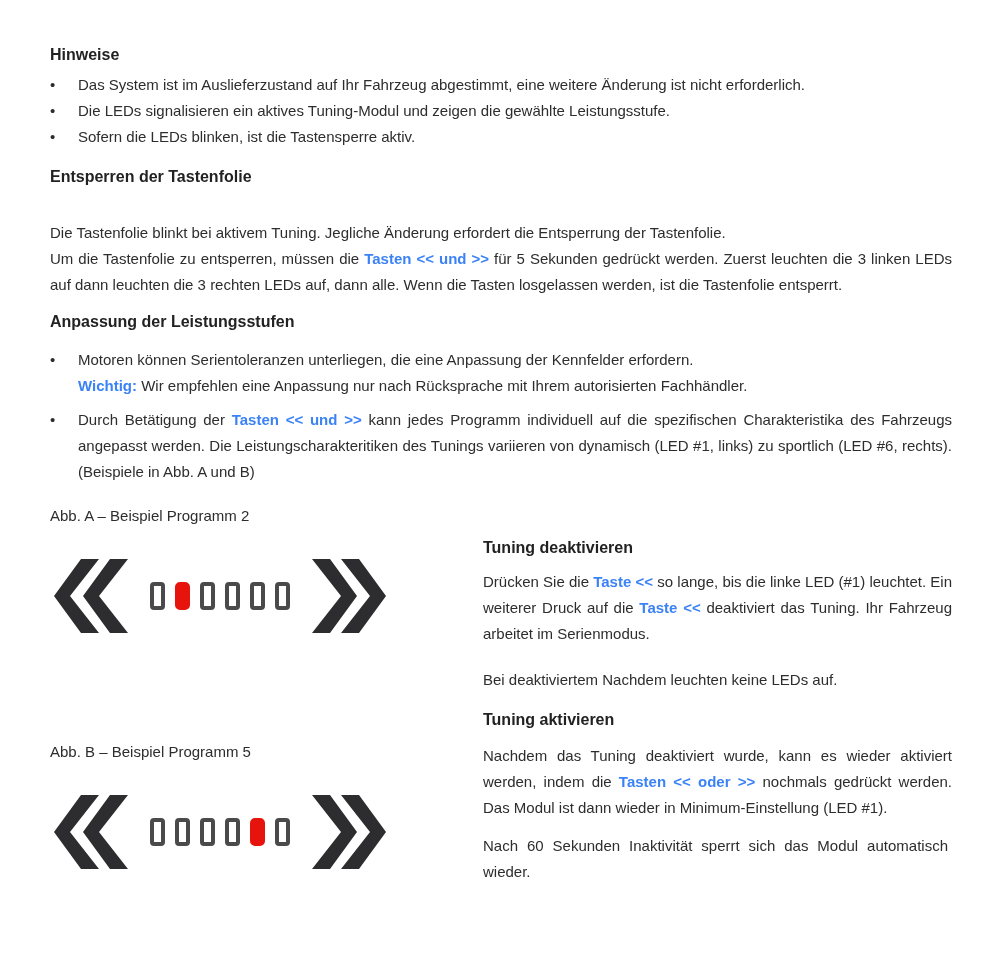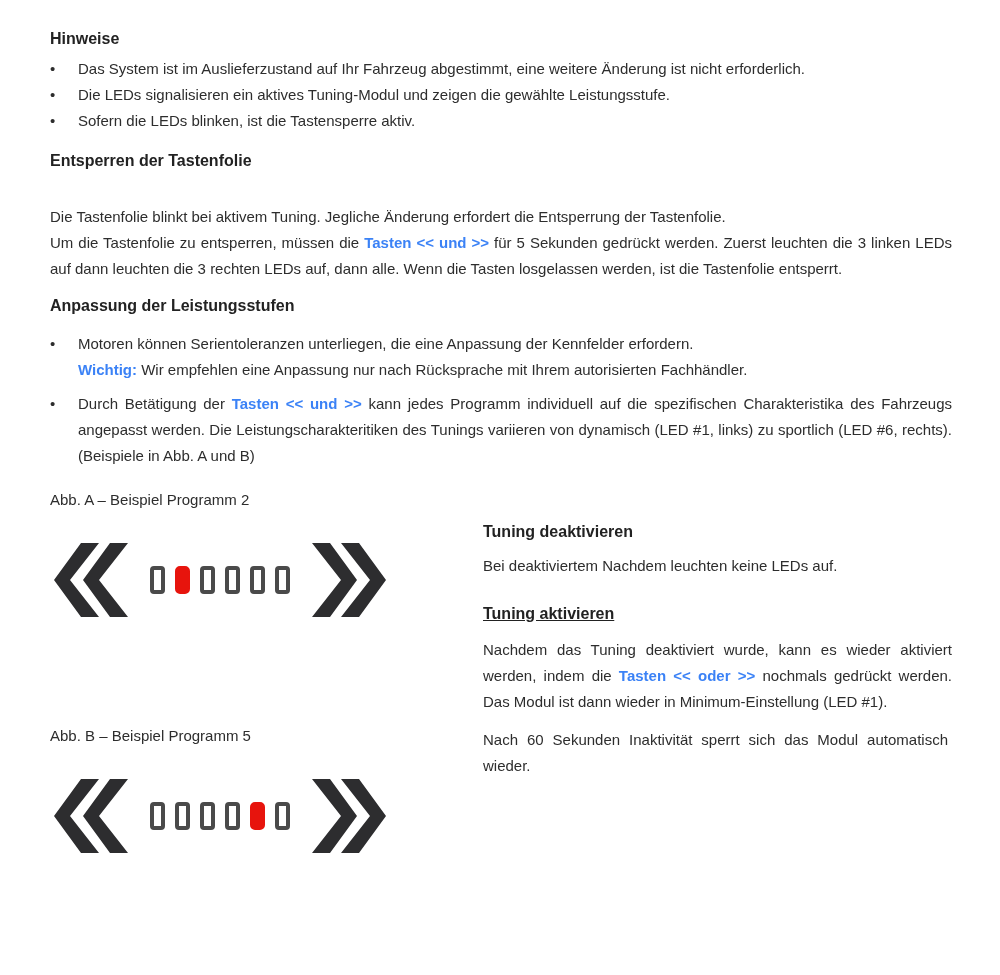--- a/index.html
+++ b/index.html
@@ -16,21 +16,21 @@
     height: 975px;
     overflow: hidden;
     font-family: "Liberation Sans", "DejaVu Sans", sans-serif;
     font-size: 15px;
     line-height: 26px;
     color: var(--text);
   }
   .page {
     width: 1000px;
     height: 870px;
-    padding: 28px 48px 0 50px;
+    padding: 44px 48px 0 50px;
     position: relative;
   }
   h2.doc-heading {
     font-size: 16px;
     line-height: 22px;
     font-weight: bold;
     color: #222;
   }
   .h-hinweise   { margin: 0 0 6px 0; }
   .h-entsperren { margin: 16px 0 32px 0; }
@@ -96,21 +96,21 @@
     top: 44px;
     width: 469px;
   }
   .right-col h3 {
     font-size: 16px;
     line-height: 22px;
     font-weight: bold;
     color: #222;
   }
   .rc-h1 { margin: 0 0 10px 0; }
-  .rc-h2 { margin: 24px 0 12px 0; text-decoration: underline; }
+  .rc-h2 { margin: 16px 0 12px 0; }
   .right-col p { margin: 0 0 20px 0; }
   .right-col p.tight { margin: 0 0 0 0; }
   .right-col p.last { margin: 12px 4px 0 0; }
 
   b { font-weight: bold; color: #3b82f6; }
 </style>
 </head>
 <body>
 
 <div class="page">
@@ -183,20 +183,21 @@
           <div class="led"></div>
         </div>
       <svg class="chev right" width="74" height="74" viewBox="0 0 74 74">
         <polygon points="0,37 27,0 45,0 16,37 45,74 27,74"></polygon>
         <polygon points="29,37 56,0 74,0 45,37 74,74 56,74"></polygon>
       </svg>
     </div>
 
     <div class="right-col">
       <h3 class="rc-h1">Tuning deaktivieren</h3>
+      <p class="justified"><span>Drücken Sie die </span><b>Taste &lt;&lt;</b><span> so lange, bis die linke LED (#1) leuchtet. Ein weiterer Druck auf die </span><b>Taste &lt;&lt;</b><span> deaktiviert das Tuning. Ihr Fahrzeug arbeitet im Serienmodus.</span></p>
       <p class="tight">Bei deaktiviertem Nachdem leuchten keine LEDs auf.</p>
       <h3 class="rc-h2">Tuning aktivieren</h3>
       <p class="justified tight"><span>Nachdem das Tuning deaktiviert wurde, kann es wieder aktiviert werden, indem die </span><b>Tasten &lt;&lt; oder &gt;&gt;</b><span> nochmals gedrückt werden. Das Modul ist dann wieder in Minimum-Einstellung (LED #1).</span></p>
       <p class="justified last">Nach 60 Sekunden Inaktivität sperrt sich das Modul automatisch wieder.</p>
     </div>
 
   </div>
 </div>
 
 </body></html>

